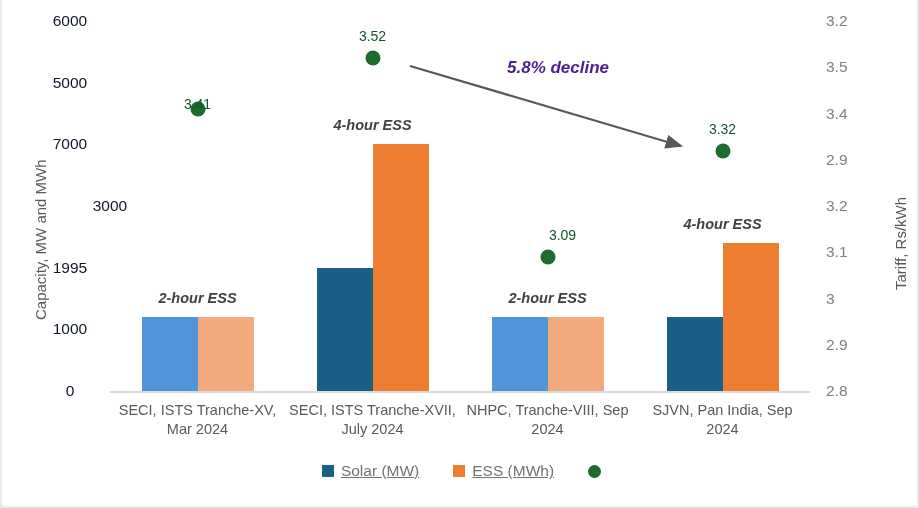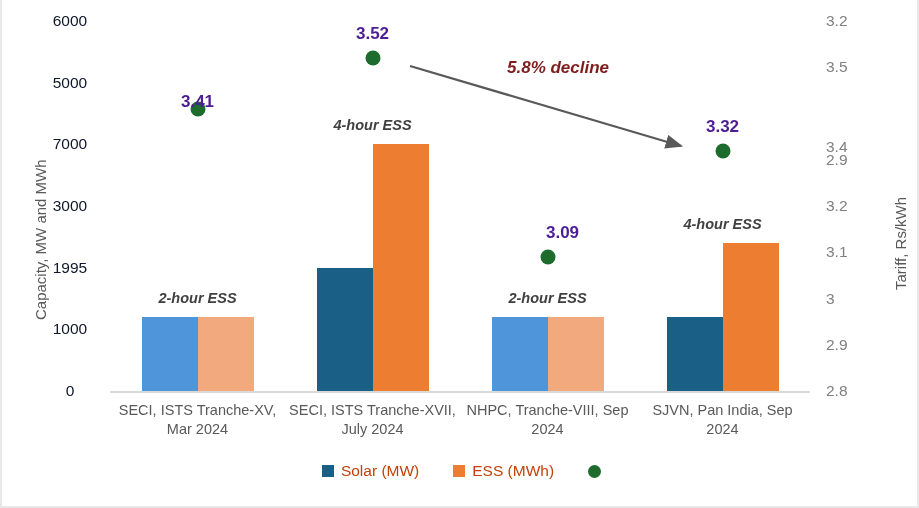--- a/index.html
+++ b/index.html
@@ -11,60 +11,60 @@
            transform:rotate(-90deg);transform-origin:left top;}
   .tick-left{position:absolute;right:0;color:#0f172a;font-size:15.5px;text-align:center;
              transform:translateY(-50%);white-space:nowrap;}
   .tick-right{position:absolute;left:0;color:#808080;font-size:15.5px;text-align:left;
               transform:translateY(-50%);white-space:nowrap;}
   .baseline{position:absolute;left:108px;top:391px;width:700px;height:2px;background:#d9d9d9;}
   .bar{position:absolute;bottom:0;}
   .cat-label{position:absolute;color:#595959;font-size:14.5px;text-align:center;line-height:1.32;}
   .marker{position:absolute;width:15px;height:15px;border-radius:50%;background:#1e6b2e;
           transform:translate(-50%,-50%);}
-  .mlabel{position:absolute;color:#4c1d95;font-size:17px;transform:translate(-50%,-100%);
-          white-space:nowrap;font-weight:bold;}
+  .mlabel{position:absolute;color:#14532d;font-size:14px;transform:translate(-50%,-100%);
+          white-space:nowrap;}
   .anno{position:absolute;color:#404040;font-size:14.5px;font-weight:bold;font-style:italic;
         white-space:nowrap;transform:translateX(-50%);}
-  .decline{position:absolute;color:#7f1d1d;font-size:17px;font-weight:bold;font-style:italic;
+  .decline{position:absolute;color:#4c1d95;font-size:17px;font-weight:bold;font-style:italic;
            white-space:nowrap;}
   .legend{position:absolute;left:0;top:462px;width:919px;display:flex;justify-content:center;
           align-items:center;gap:34px;}
   .lgi{display:flex;align-items:center;gap:7px;}
   .lgs{width:12px;height:12px;}
   .lgc{width:13px;height:13px;border-radius:50%;}
-  .lgt{color:#c2410c;font-size:15.5px;white-space:nowrap;}
+  .lgt{color:#737373;font-size:15.5px;white-space:nowrap;text-decoration:underline;}
   svg.arrow{position:absolute;left:0;top:0;width:919px;height:508px;pointer-events:none;}
 </style>
 </head>
 <body>
 
 <div class="chart-root">
 
   <div class="y-title" style="left:30px;top:320px;">Capacity, MW and MWh</div>
 
   <div class="y-title" style="left:890px;top:290px;">Tariff, Rs/kWh</div>
 
   <div id="yticks">
       <div class="tick-left" style="top: 391px; width: 60px; left: 38px; right: auto;">0</div>
       <div class="tick-left" style="top: 329.333px; width: 60px; left: 38px; right: auto;">1000</div>
       <div class="tick-left" style="top: 267.667px; width: 60px; left: 38px; right: auto;">1995</div>
-      <div class="tick-left" style="top: 206px; width: 60px; left: 38px; right: auto;">3000</div>
+      <div class="tick-left" style="top: 206px; width: 60px; left: 38px; right: auto; padding-left: 40px;">3000</div>
       <div class="tick-left" style="top: 144.333px; width: 60px; left: 38px; right: auto;">7000</div>
       <div class="tick-left" style="top: 82.6667px; width: 60px; left: 38px; right: auto;">5000</div>
       <div class="tick-left" style="top: 21px; width: 60px; left: 38px; right: auto;">6000</div>
     </div>
   <div id="y2ticks">
       <div class="tick-right" style="top: 391px; left: 824px;">2.8</div>
       <div class="tick-right" style="top: 344.75px; left: 824px;">2.9</div>
       <div class="tick-right" style="top: 298.5px; left: 824px;">3</div>
       <div class="tick-right" style="top: 252.25px; left: 824px;">3.1</div>
       <div class="tick-right" style="top: 206px; left: 824px;">3.2</div>
       <div class="tick-right" style="top: 159.75px; left: 824px;">2.9</div>
-      <div class="tick-right" style="top: 113.5px; left: 824px; margin-top: 33px;">3.4</div>
+      <div class="tick-right" style="top: 113.5px; left: 824px;">3.4</div>
       <div class="tick-right" style="top: 67.25px; left: 824px;">3.5</div>
       <div class="tick-right" style="top: 21px; left: 824px;">3.2</div>
     </div>
 
   <div class="baseline"></div>
 
   <div class="plot" id="plot">
       <div class="bar" style="left: 31.5px; width: 56px; height: 74px; background: rgb(78, 149, 217);"></div>
       <div class="bar" style="left: 87.5px; width: 56px; height: 74px; background: rgb(242, 169, 126);"></div>
       <div class="marker" style="left: 87.5px; top: 87.875px; background: rgb(30, 107, 46);"></div>

